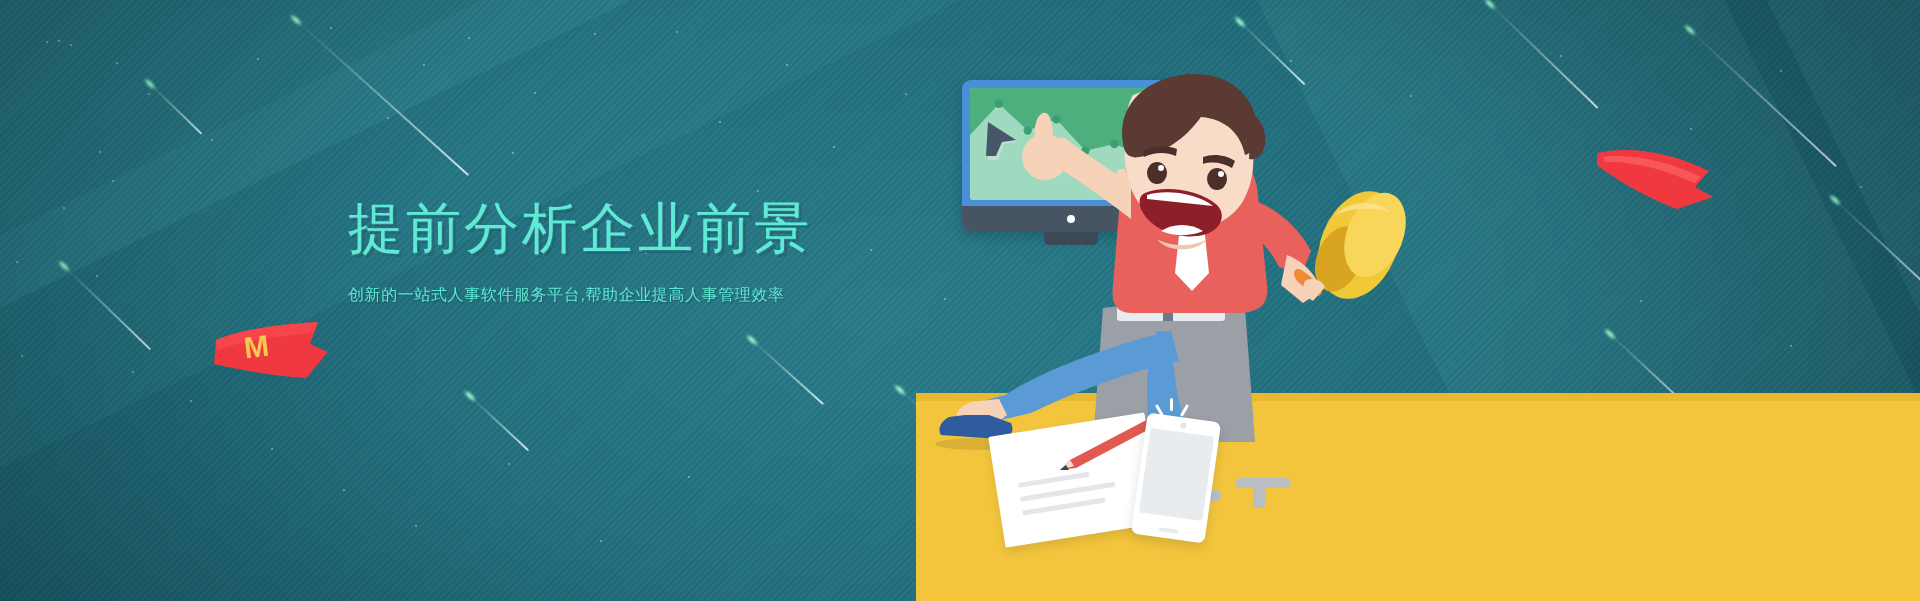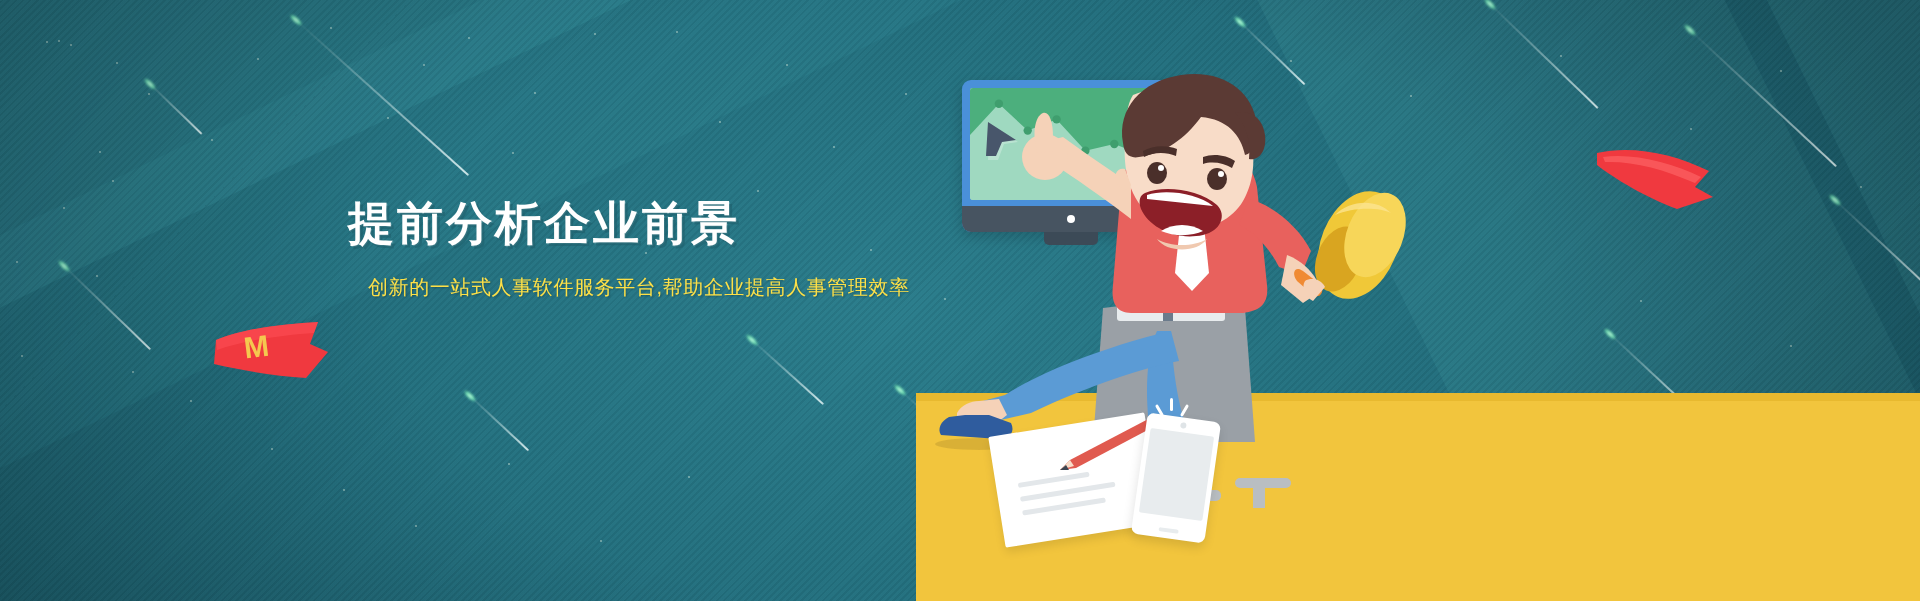--- a/index.html
+++ b/index.html
@@ -89,47 +89,46 @@
     position: absolute; top: 50%; transform: translate(-50%, -50%);
     width: 16px; height: 6px; border-radius: 50%;
     background: radial-gradient(ellipse at center, #d8fff0 0%, #6fe0b2 40%, rgba(90,210,190,0) 75%);
     filter: blur(1.2px);
   }
 
   
   .copy { position: absolute; left: 348px; top: 196px; width: 620px; }
 
   .headline {
-    font-size: 46px;
-    font-weight: bold;
-    color: #ffffff;
+    font-size: 55px;
+    font-weight: normal;
+    color: #5eead4;
     letter-spacing: 3px;
     line-height: 1.18;
     text-shadow:
       3px 3px 0 rgba(30, 92, 105, 0.55),
       1px 1px 0 rgba(255,255,255,0.2);
     white-space: nowrap;
   }
   .subhead {
     margin-top: 14px;
     font-size: 31px;
     font-weight: bold;
     color: #ffffff;
     letter-spacing: 2px;
     text-shadow: 2px 2px 0 rgba(30, 92, 105, 0.55);
     white-space: nowrap;
   }
   .desc {
     margin-top: 24px;
-    font-size: 20px;
-    color: #fde047;
+    font-size: 16px;
+    color: #5eead4;
     letter-spacing: 0.6px;
     white-space: nowrap;
     text-shadow: 1px 1px 2px rgba(0,0,0,0.25);
-    margin-left: 20px;
   }
 
   
   .tablet { position: absolute; left: 962px; top: 80px; width: 218px; height: 152px; }
   .tablet-body {
     position: absolute; inset: 0;
     background: #4a90d9;
     border-radius: 9px;
     padding: 8px 8px 0 8px;
     box-shadow: 0 5px 14px rgba(0,0,0,0.18);

